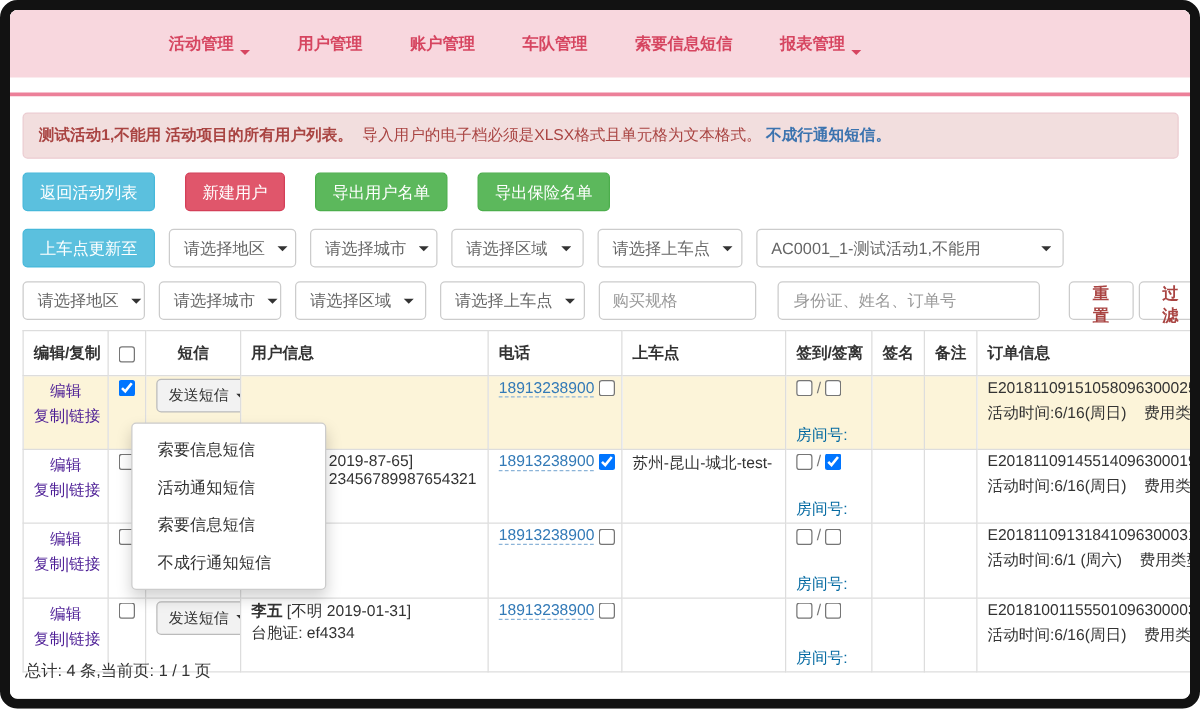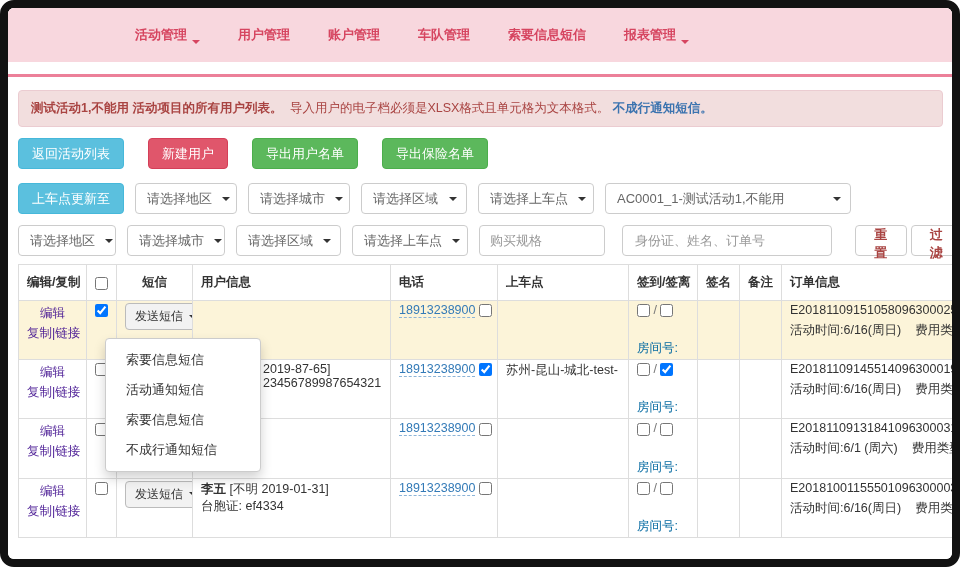--- a/index.html
+++ b/index.html
@@ -313,15 +313,16 @@
     </tbody>
   </table>
 
   <div class="smsmenu">
     <div class="mi">索要信息短信</div>
     <div class="mi">活动通知短信</div>
     <div class="mi">索要信息短信</div>
     <div class="mi">不成行通知短信</div>
   </div>
 
+  <div class="footer">总计: 4 条,当前页: 1 / 1 页</div>
 
 </div>
 </div>
 
 </body></html>

